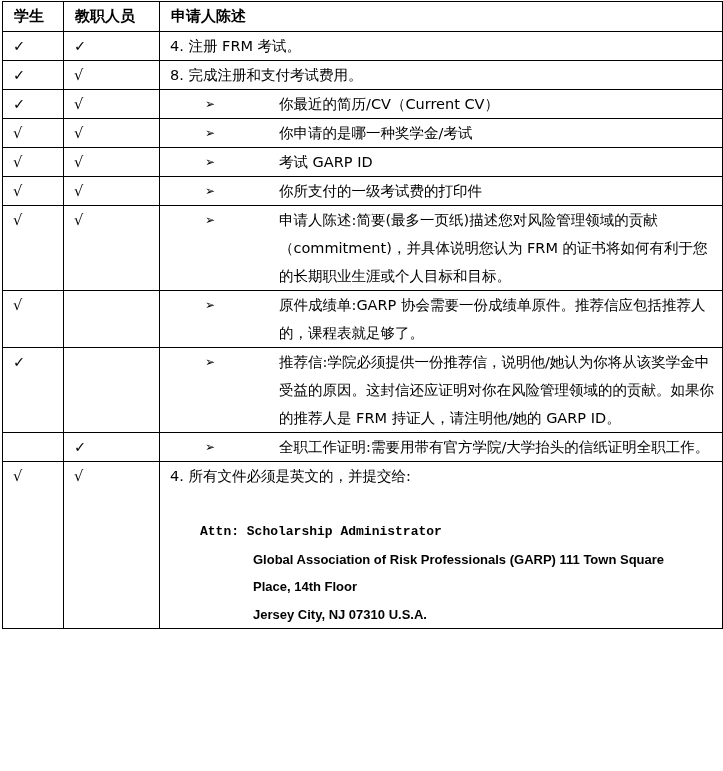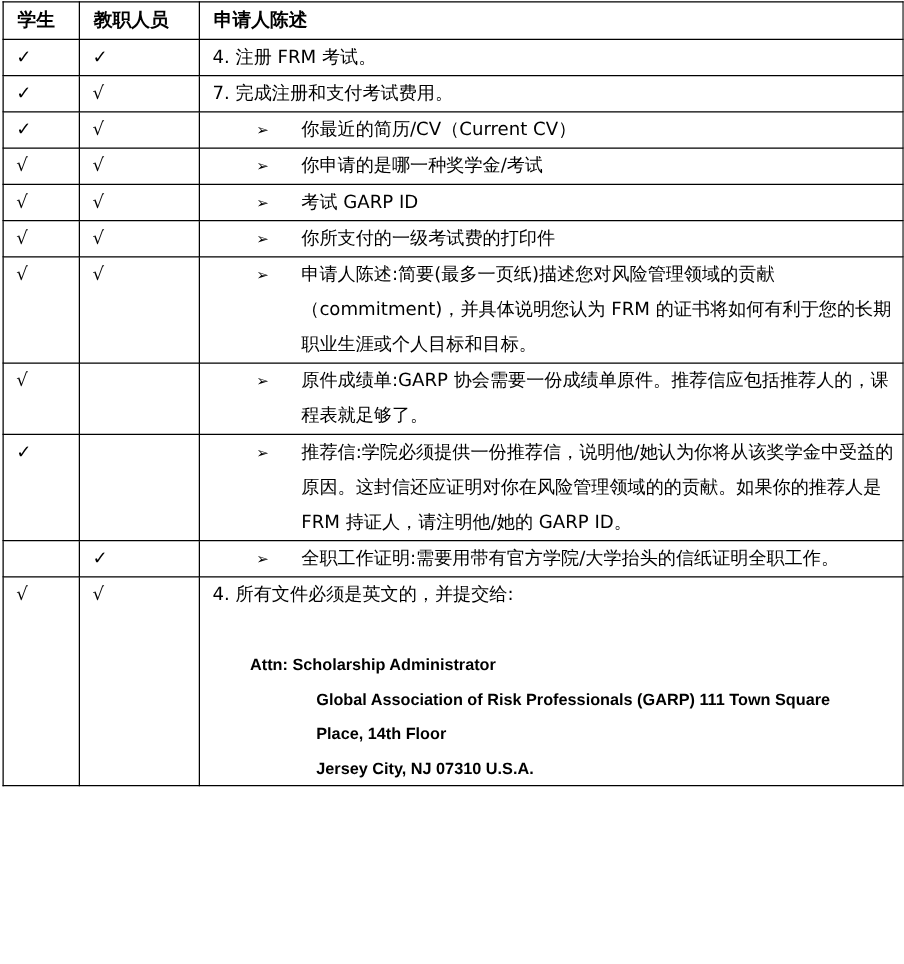--- a/index.html
+++ b/index.html
@@ -1,34 +1,34 @@
 <!DOCTYPE html>
 <html><head>
 <meta charset="utf-8">
 <style>
   html, body { margin: 0; padding: 0; background: #ffffff; }
   body { width: 723px; height: 771px; overflow: hidden; position: relative;
          font-family: "DejaVu Sans", "Liberation Sans", sans-serif; color: #000; }
   table.doc { position: absolute; left: 2px; top: 1px; border-collapse: collapse;
-              table-layout: fixed; width: 720px; }
+              table-layout: fixed; width: 720px; border-radius: 26px; }
   table.doc td, table.doc th { border: 1.5px solid #000; vertical-align: top;
               padding: 0 0 0 10px; font-size: 14.5px; line-height: 28px; text-align: left;
               font-weight: normal; }
   table.doc th { font-weight: bold; font-size: 15px; line-height: 29px; padding-left: 11px; }
   col.c1 { width: 61px; } col.c2 { width: 96px; } col.c3 { width: 563px; }
   .check { font-size: 15px; }
   .bullet-cell { padding-left: 45px !important; position: relative; }
   .bullet-line { display: flex; }
   .arrow { width: 36px; flex: 0 0 36px; font-size: 12px; }
-  .btext { flex: 1; }
+  .btext { flex: 1; margin-left: 38px; }
   .h28 td { height: 27px; }
   .multi td { line-height: 27.5px; }
   .addr { padding-top: 28px; font-family: "Liberation Sans", sans-serif; font-weight: bold;
           font-size: 13px; line-height: 27.5px; }
-  .addr .attn { padding-left: 30px; }
+  .addr .attn { padding-left: 30px; font-family: Liberation Mono, monospace; }
   .addr .ind { padding-left: 83px; }
 </style>
 </head>
 <body>
 
 <table class="doc">
   <colgroup>
       <col class="c1">
       <col class="c2">
       <col class="c3">
@@ -41,21 +41,21 @@
   </tr>
 
   <tr class="h28">
     <td class="check">✓</td>
     <td class="check">✓</td>
     <td>4. 注册 FRM 考试。</td>
   </tr>
   <tr class="h28">
     <td class="check">✓</td>
     <td class="check">√</td>
-    <td>7. 完成注册和支付考试费用。</td>
+    <td>8. 完成注册和支付考试费用。</td>
   </tr>
 
   <tr class="h28">
     <td class="check">✓</td>
     <td class="check">√</td>
     <td class="bullet-cell">
       <div class="bullet-line">
             <span class="arrow">➢</span>
             <span class="btext">你最近的简历/CV（Current CV）</span>
           </div>

